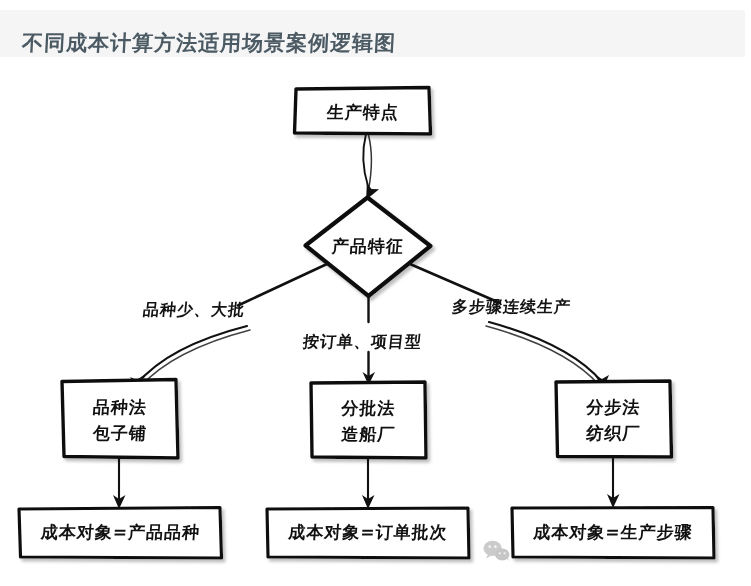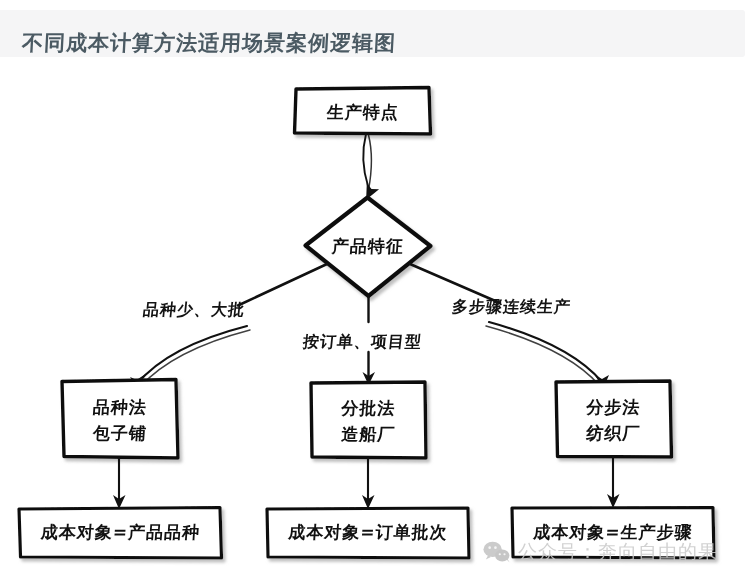--- a/index.html
+++ b/index.html
@@ -205,16 +205,15 @@
         <ellipse cx="11" cy="10" rx="10.5" ry="8.6" fill="#c2c2c2"></ellipse>
         <path d="M6,16.5 L3.2,21.5 L9,18.6 Z" fill="#c2c2c2"></path>
         <circle cx="7.6" cy="8" r="1.5" fill="#f4f4f4"></circle>
         <circle cx="14.2" cy="8" r="1.5" fill="#f4f4f4"></circle>
         <ellipse cx="22" cy="17" rx="8.2" ry="6.8" fill="#bdbdbd"></ellipse>
         <path d="M27,21.5 L30.4,25 L27.6,20 Z" fill="#bdbdbd"></path>
         <circle cx="19.2" cy="15.6" r="1.25" fill="#f4f4f4"></circle>
         <circle cx="24.6" cy="15.6" r="1.25" fill="#f4f4f4"></circle>
       </svg>
     </span>
-    <span class="wm-text">公众号：奔向自由的果</span>
   </div>
 
 </div>
 
 </body></html>

